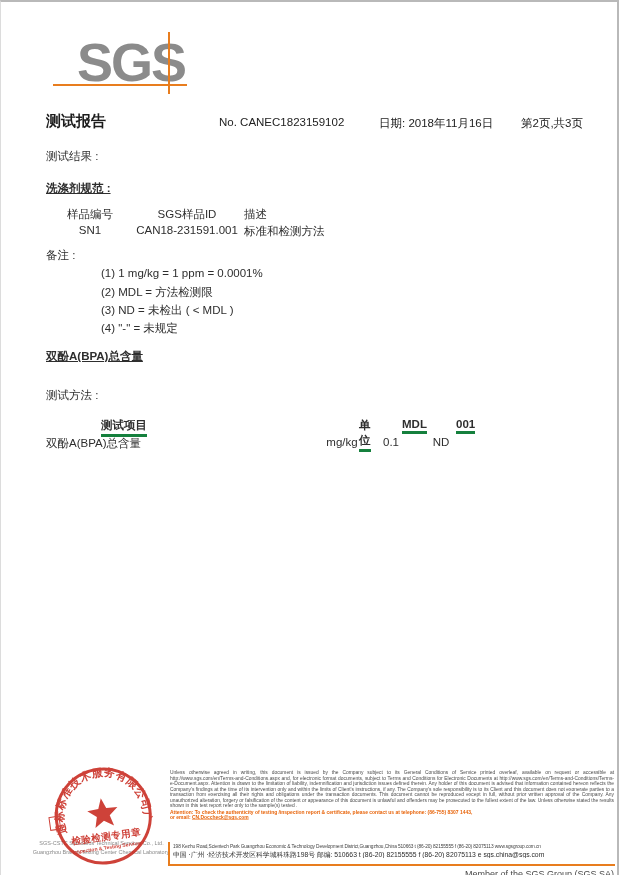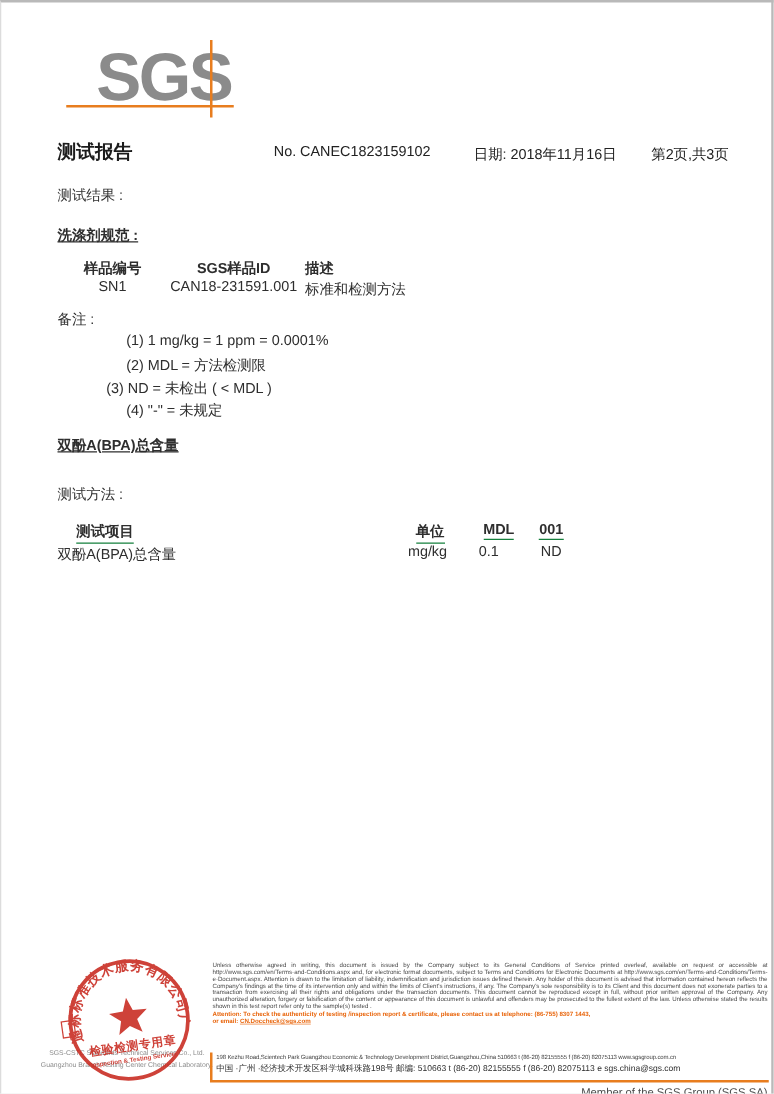--- a/index.html
+++ b/index.html
@@ -27,22 +27,22 @@
     font-weight: bold; color: #8b8b8b; font-size: 54px;
     letter-spacing: -2px; line-height: 54px;
   }
   .orange-line { background: #e87d1e; }
 
   
   .report-title { font-size: 15px; font-weight: bold; color:#1c1c1c; }
   .hdr { font-size: 11.5px; color:#222; }
 
   
-  .col-head { font-weight: bold; }
-  .res-head { font-weight: bold; border-bottom: 1px solid #15803d; padding-bottom: 1px; display:inline-block; }
+  .col-head { font-weight: normal; }
+  .res-head { font-weight: bold; border-bottom: 3px solid #15803d; padding-bottom: 1px; display:inline-block;margin-left:40px; }
   .italic { }
 
   
   .half { transform: scale(0.5); transform-origin: 0 0; }
   .legal {
     width: 888px; font-size: 9.8px; line-height: 10.9px;
     color: #4b4b4b; text-align: justify; letter-spacing: 0;
   }
   .attention {
     width: 888px; font-size: 9.9px; line-height: 11px;
@@ -75,34 +75,34 @@
   <div class="abs body-text col-head center" style="left:131px; top:205px; width:110px;">SGS样品ID</div>
   <div class="abs body-text col-head" style="left:243px; top:205px;">描述</div>
 
   <div class="abs body-text center" style="left:45px; top:222px; width:88px;">SN1</div>
   <div class="abs body-text center" style="left:131px; top:222px; width:110px;">CAN18-231591.001</div>
   <div class="abs body-text" style="left:243px; top:222px;">标准和检测方法</div>
 
   <div class="abs body-text" style="left:45px; top:246px;">备注 :</div>
   <div class="abs body-text" style="left:100px; top:265px;">(1) 1 mg/kg = 1 ppm = 0.0001%</div>
   <div class="abs body-text" style="left:100px; top:283px;">(2) MDL = 方法检测限</div>
-  <div class="abs body-text" style="left:84px; top:301px;">(3) ND = 未检出 ( &lt; MDL )</div>
+  <div class="abs body-text" style="left:100px; top:301px;">(3) ND = 未检出 ( &lt; MDL )</div>
   <div class="abs body-text" style="left:100px; top:319px;">(4) "-" = 未规定</div>
 
   <div class="abs body-text bold underline" style="left:45px; top:347px;">双酚A(BPA)总含量</div>
 
   <div class="abs body-text" style="left:45px; top:374px;margin-top:12px;">测试方法 :</div>
 
   <div class="abs body-text" style="left:60px; top:416px;">
     <span class="res-head">测试项目</span>
   </div>
   <div class="abs body-text center" style="left:318px; top:416px; width:50px;text-align:center;">
     <span class="res-head">单位</span>
   </div>
-  <div class="abs body-text center" style="left:373px; top:416px; width:50px;">
+  <div class="abs body-text center" style="left:361px; top:416px; width:50px;">
     <span class="res-head">MDL</span>
   </div>
   <div class="abs body-text center" style="left:415px; top:416px; width:50px;">
     <span class="res-head italic">001</span>
   </div>
 
   <div class="abs body-text" style="left:45px; top:434px;">双酚A(BPA)总含量</div>
   <div class="abs body-text center" style="left:316px; top:434px; width:50px;">mg/kg</div>
   <div class="abs body-text center" style="left:365px; top:434px; width:50px;">0.1</div>
   <div class="abs body-text center" style="left:415px; top:434px; width:50px;">ND</div>

